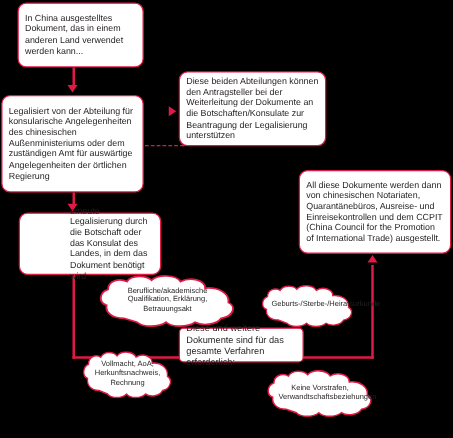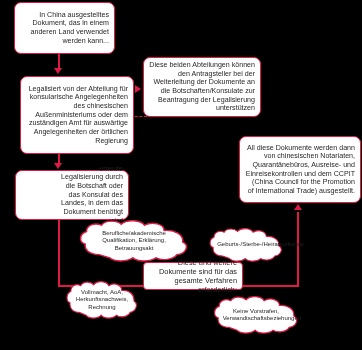--- a/index.html
+++ b/index.html
@@ -20,29 +20,29 @@
   
   .node {
     position: absolute;
     background: #ffffff;
     border: 1.4px solid #e01a46;
     border-radius: 7px;
     color: #231f20;
     display: flex;
     align-items: center;
     justify-content: center;
-    text-align: right;
+    text-align: left;
     padding: 3px 5px;
     line-height: 1.22;
     z-index: 5;
   }
   .node span { display: block; width: 100%; }
 
   #box-source      { left: 14px;  top: 2px;    width: 101px; height: 52px;  font-size: 7.1px; }
-  #box-legalize    { left: 20px;   top: 76px;   width: 114px; height: 78px;  font-size: 7.1px; }
+  #box-legalize    { left: 1px;   top: 76px;   width: 114px; height: 78px;  font-size: 7.1px; }
   #box-relegalize  { left: 15px;   top: 170px;  width: 114px; height: 50px;  font-size: 7.1px; padding-left: 40px; }
   #box-depts       { left: 143px; top: 57px;   width: 118px; height: 60px;  font-size: 7.1px; }
   #box-issuers     { left: 239px; top: 136px;  width: 122px; height: 67px;  font-size: 7.1px; }
   #box-docs-center { left: 143px; top: 262px;  width: 100px; height: 28px;  font-size: 7.4px;
                      border-radius: 4px; }
 
   
   .cloud {
     position: absolute;
     color: #231f20;

